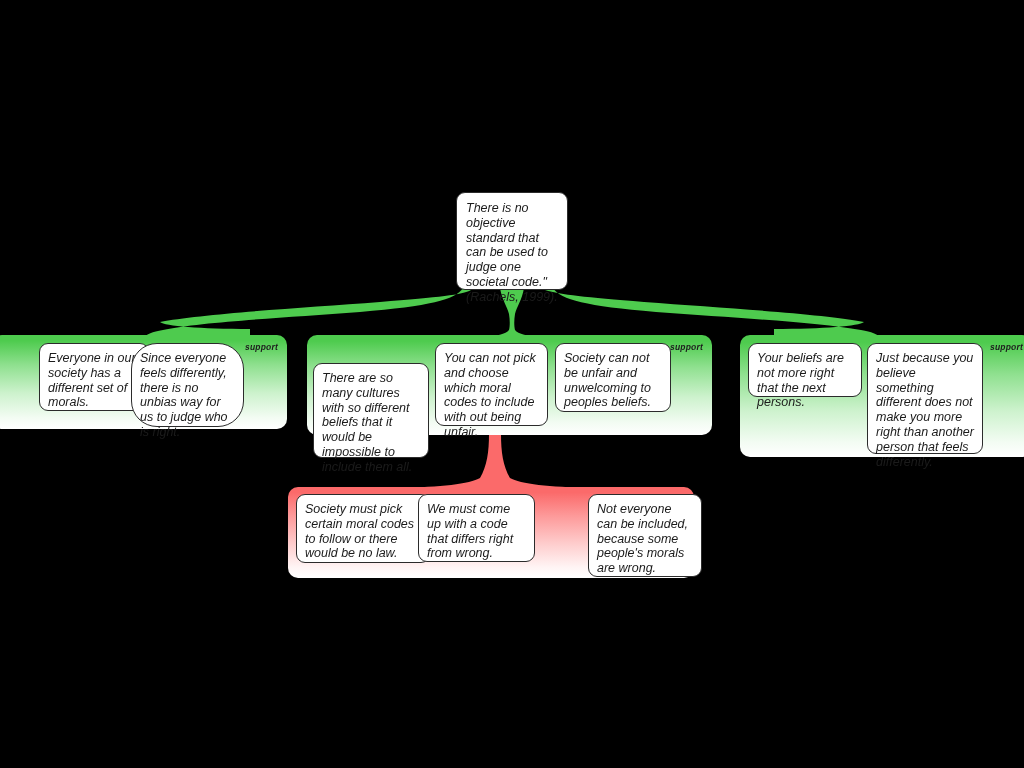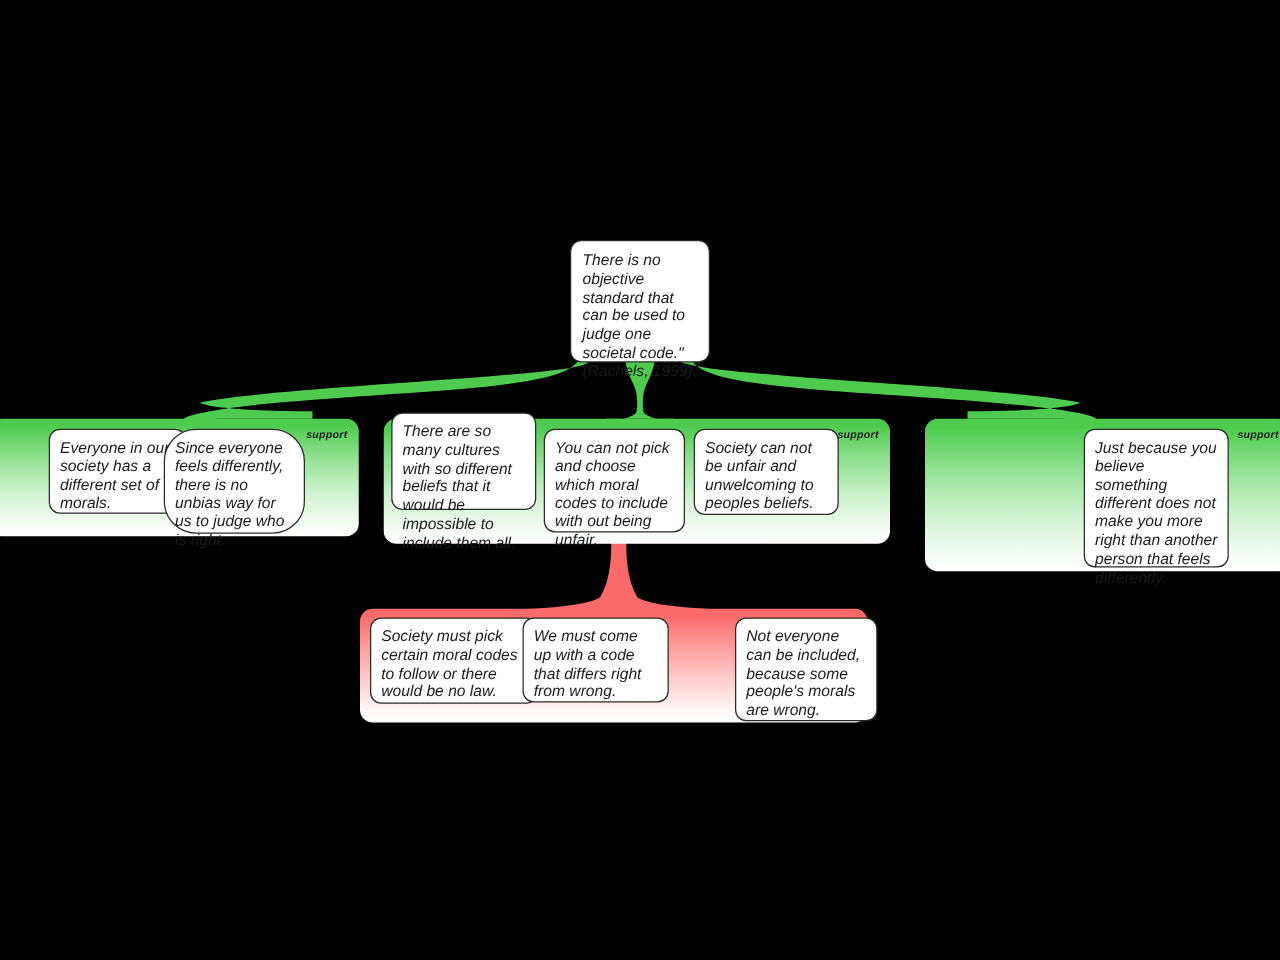--- a/index.html
+++ b/index.html
@@ -152,27 +152,28 @@
 
   <div class="panel support" style="left:-8px; top:335px; width:295px; height:94px;">
     <span class="panel-label">support</span>
   </div>
   <div class="claim-box" style="left:12px; top:343px; width:110px; height:68px;margin-left:27px;">Everyone in our society has a different set of morals.</div>
   <div class="claim-box" style="left:131px; top:343px; width:113px; height:84px;border-radius:26px;">Since everyone feels differently, there is no unbias way for us to judge who is right.</div>
 
   <div class="panel support" style="left:307px; top:335px; width:405px; height:100px;">
     <span class="panel-label">support</span>
   </div>
-  <div class="claim-box" style="left:313px; top:330px; width:116px; height:78px;">There are so many cultures with so different beliefs that it would be impossible to include them all.</div>
+  <div class="claim-box" style="left:313px; top:363px; width:116px; height:95px;">There are so many cultures with so different beliefs that it would be impossible to include them all.</div>
   <div class="claim-box" style="left:435px; top:343px; width:113px; height:83px;">You can not pick and choose which moral codes to include with out being unfair.</div>
   <div class="claim-box" style="left:555px; top:343px; width:116px; height:69px;">Society can not be unfair and unwelcoming to peoples beliefs.</div>
 
   <div class="panel support" style="left:740px; top:335px; width:292px; height:122px;">
     <span class="panel-label">support</span>
   </div>
+  <div class="claim-box" style="left:748px; top:343px; width:114px; height:54px;">Your beliefs are not more right that the next persons.</div>
   <div class="claim-box" style="left:867px; top:343px; width:116px; height:111px;">Just because you believe something different does not make you more right than another person that feels differently.</div>
 
   <div class="panel oppose" style="left:288px; top:487px; width:406px; height:91px;">
     <span class="panel-label">oppose</span>
   </div>
   <div class="claim-box" style="left:296px; top:494px; width:134px; height:69px;">Society must pick certain moral codes to follow or there would be no law.</div>
   <div class="claim-box" style="left:418px; top:494px; width:117px; height:68px;">We must come up with a code that differs right from wrong.</div>
   <div class="claim-box" style="left:540px; top:494px; width:114px; height:83px;margin-left:48px;">Not everyone can be included, because some people's morals are wrong.</div>
 
 </div>

